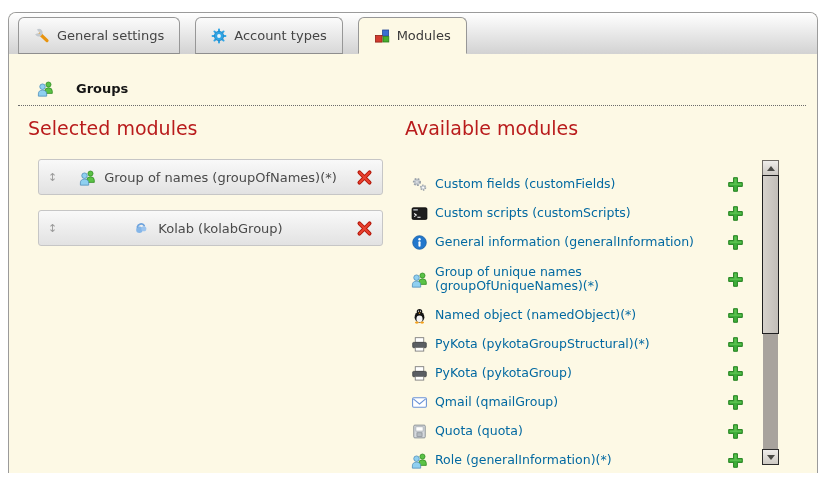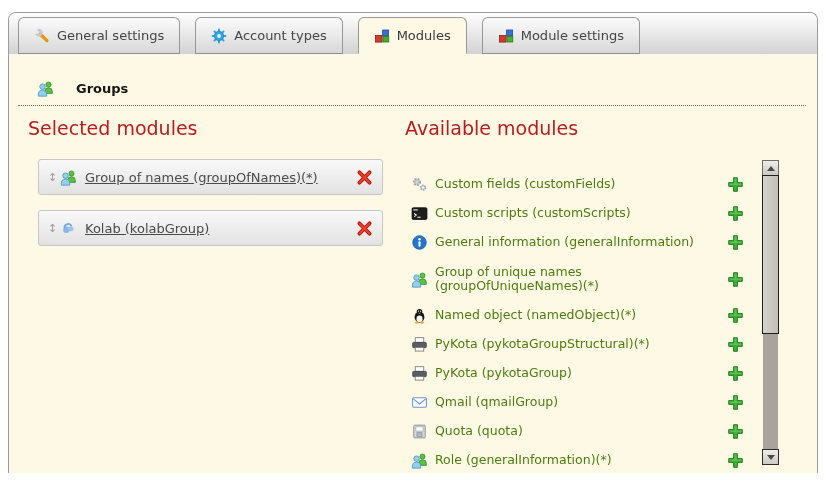--- a/index.html
+++ b/index.html
@@ -27,28 +27,28 @@
   .col-label { font-size:19px; color:#b91c1c; }
   .col-left  { position:absolute; left:19px; top:63px; width:360px; }
   .col-right { position:absolute; left:396px; top:63px; width:347px; }
   
   .sel-rows { margin:20px 0 0 10px; }
   .sel-row { width:345px; height:36px; margin-bottom:15px;
     border:1px solid #c6c6c6; border-radius:3px;
     background:linear-gradient(#f9f9f9,#e2e2e2);
     display:flex; align-items:center; padding:0 9px; cursor:move; }
   .drag-handle { color:#9a9a9a; font-size:11px; line-height:1; width:12px; }
-  .sel-mid { flex:1; display:flex; align-items:center; gap:8px;
-    color:#4a4a4a;text-decoration:underline; }
+  .sel-mid { flex:1; display:flex; align-items:center; justify-content:center; gap:8px;
+    color:#4a4a4a; }
   .sel-row svg.mod, .av-row svg.mod { width:17px; height:17px; flex:0 0 auto; }
   .xbtn { width:17px; height:17px; cursor:pointer; }
   
   .av-list { margin-top:31px; }
   .av-row { display:flex; align-items:center; gap:7px; padding-left:6px;
-    min-height:29px; font-size:12.5px; color:#4d7c0f; }
+    min-height:29px; font-size:12.5px; color:#0369a1; }
   .av-row.tall { min-height:44px; }
   .av-label { flex:1; max-width:272px; line-height:1.15; }
   .plusbtn { width:17px; height:17px; margin-left:auto; margin-right:8px; cursor:pointer; flex:0 0 auto; }
   
   .sb { position:absolute; left:753px; top:106px; width:17px; height:305px; }
   .sb-up, .sb-down { position:absolute; left:0; width:17px; height:16px;
     background:linear-gradient(#efedea,#cdc9c3); border:1px solid #6e6a64;
     display:flex; align-items:center; justify-content:center; cursor:pointer; }
   .sb-up { top:0; } .sb-down { bottom:0; border-color:#2b2b2b; }
   .sb-tri { width:0; height:0; border-left:4px solid transparent; border-right:4px solid transparent; }
@@ -111,26 +111,20 @@
         <circle cx="8" cy="8" r="1.9" fill="#e9f5fc"></circle>
       </svg>
       <span>Account types</span>
     </div>
     <div class="tab active">
       <svg viewBox="0 0 16 16">
           <use href="#i-modules"></use>
         </svg>
       <span>Modules</span>
     </div>
-    <div class="tab">
-      <svg viewBox="0 0 16 16">
-          <use href="#i-modules"></use>
-        </svg>
-      <span>Module settings</span>
-    </div>
   </div>
 
   <div class="content">
 
     <div class="heading">
       <svg viewBox="0 0 16 16">
           <use href="#i-group"></use>
         </svg>
       <span>Groups</span>
     </div>

